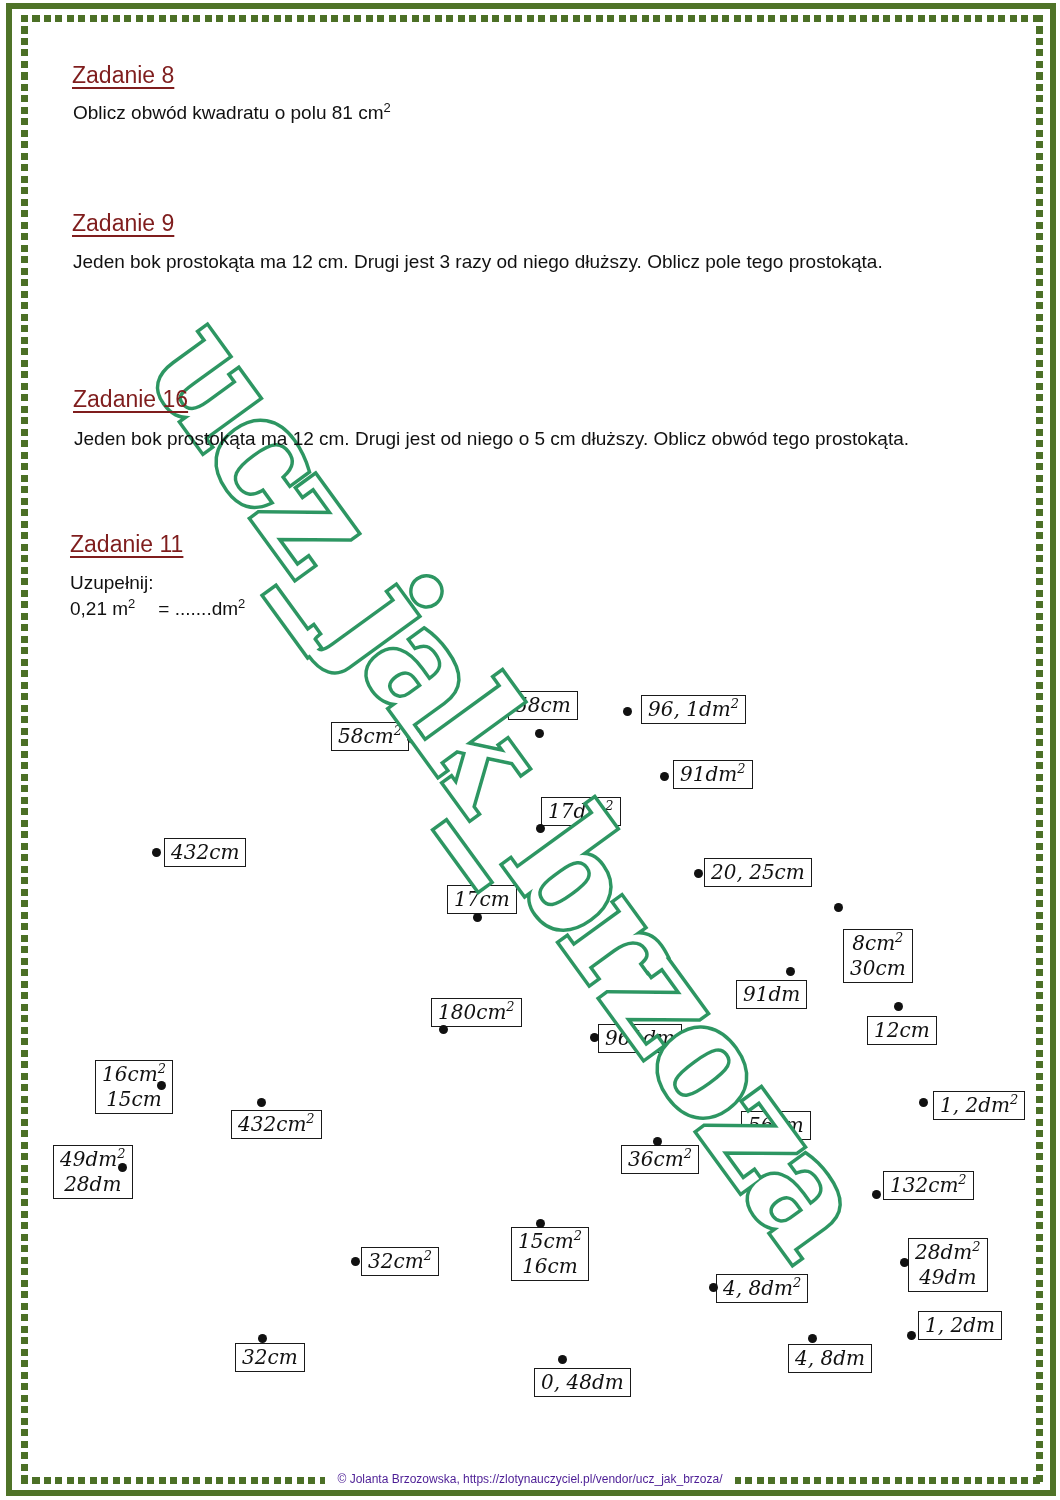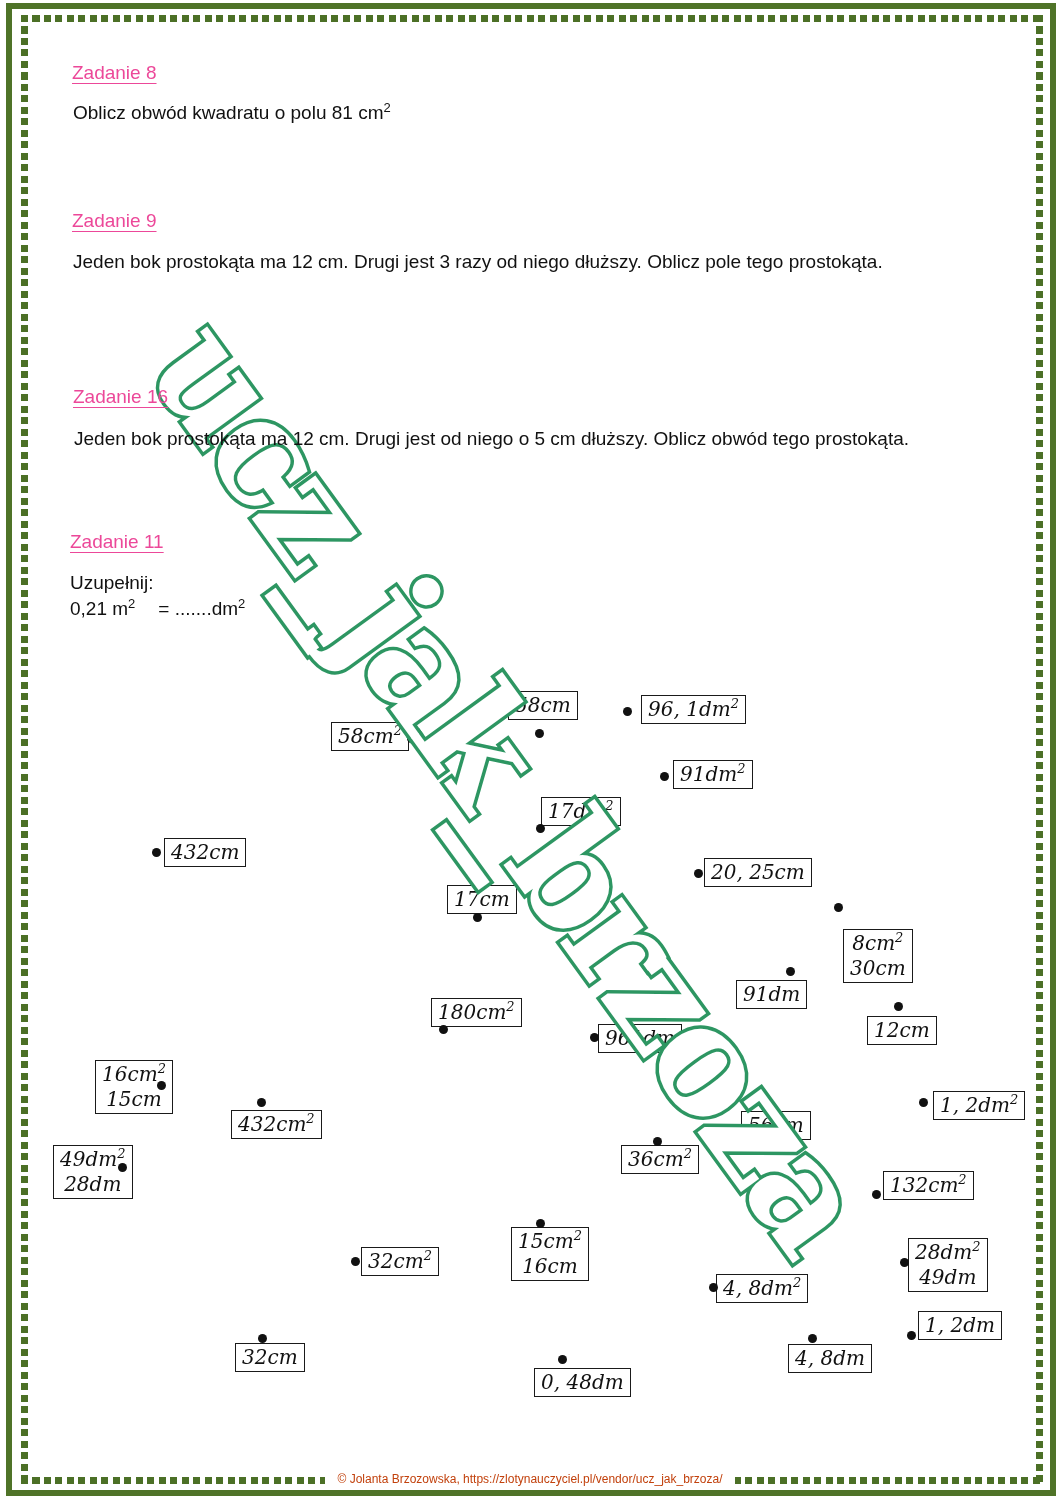--- a/index.html
+++ b/index.html
@@ -20,21 +20,21 @@
   .dots-top { top:15px; }
   .dots-bottom { bottom:16px; }
   .dots-left, .dots-right {
     position:absolute; top:15px; bottom:16px; width:7px; z-index:2;
     background-image:repeating-linear-gradient(to bottom, #4c7026 0 7px, transparent 7px 11.5px);
   }
   .dots-left { left:21px; }
   .dots-right { right:17px; }
 
   .task-title {
-    position:absolute; font-size:19px; color:#ec4899; z-index:10;
+    position:absolute; font-size:23px; color:#7f1d1d; z-index:10;
     text-decoration:underline; text-underline-offset:4px;
   }
   .task-body {
     position:absolute; font-size:19px; color:#111; z-index:10;
     line-height:35px; width:870px;
   }
   .task-body sup, .eq sup { font-size:13px; line-height:0; }
 
   .eq { position:absolute; font-size:19px; color:#111; z-index:10; }
   .eq .eqb { margin-left:23px; }
@@ -59,21 +59,21 @@
 
   .dot {
     position:absolute; width:9px; height:9px; border-radius:50%;
     background:#111; z-index:3;
   }
 
   .footer {
     position:absolute; left:0; right:0; bottom:13px; text-align:center; z-index:4;
   }
   .footer span {
-    background:#ffffff; padding:0 12px; color:#c2410c;
+    background:#ffffff; padding:0 12px; color:#4c1d95;
     font-size:12px; line-height:14px;text-align:center;
   }
 </style>
 </head>
 <body>
 
 <div class="page">
 
   <div class="frame-solid"></div>
   <div class="dots-top"></div>

